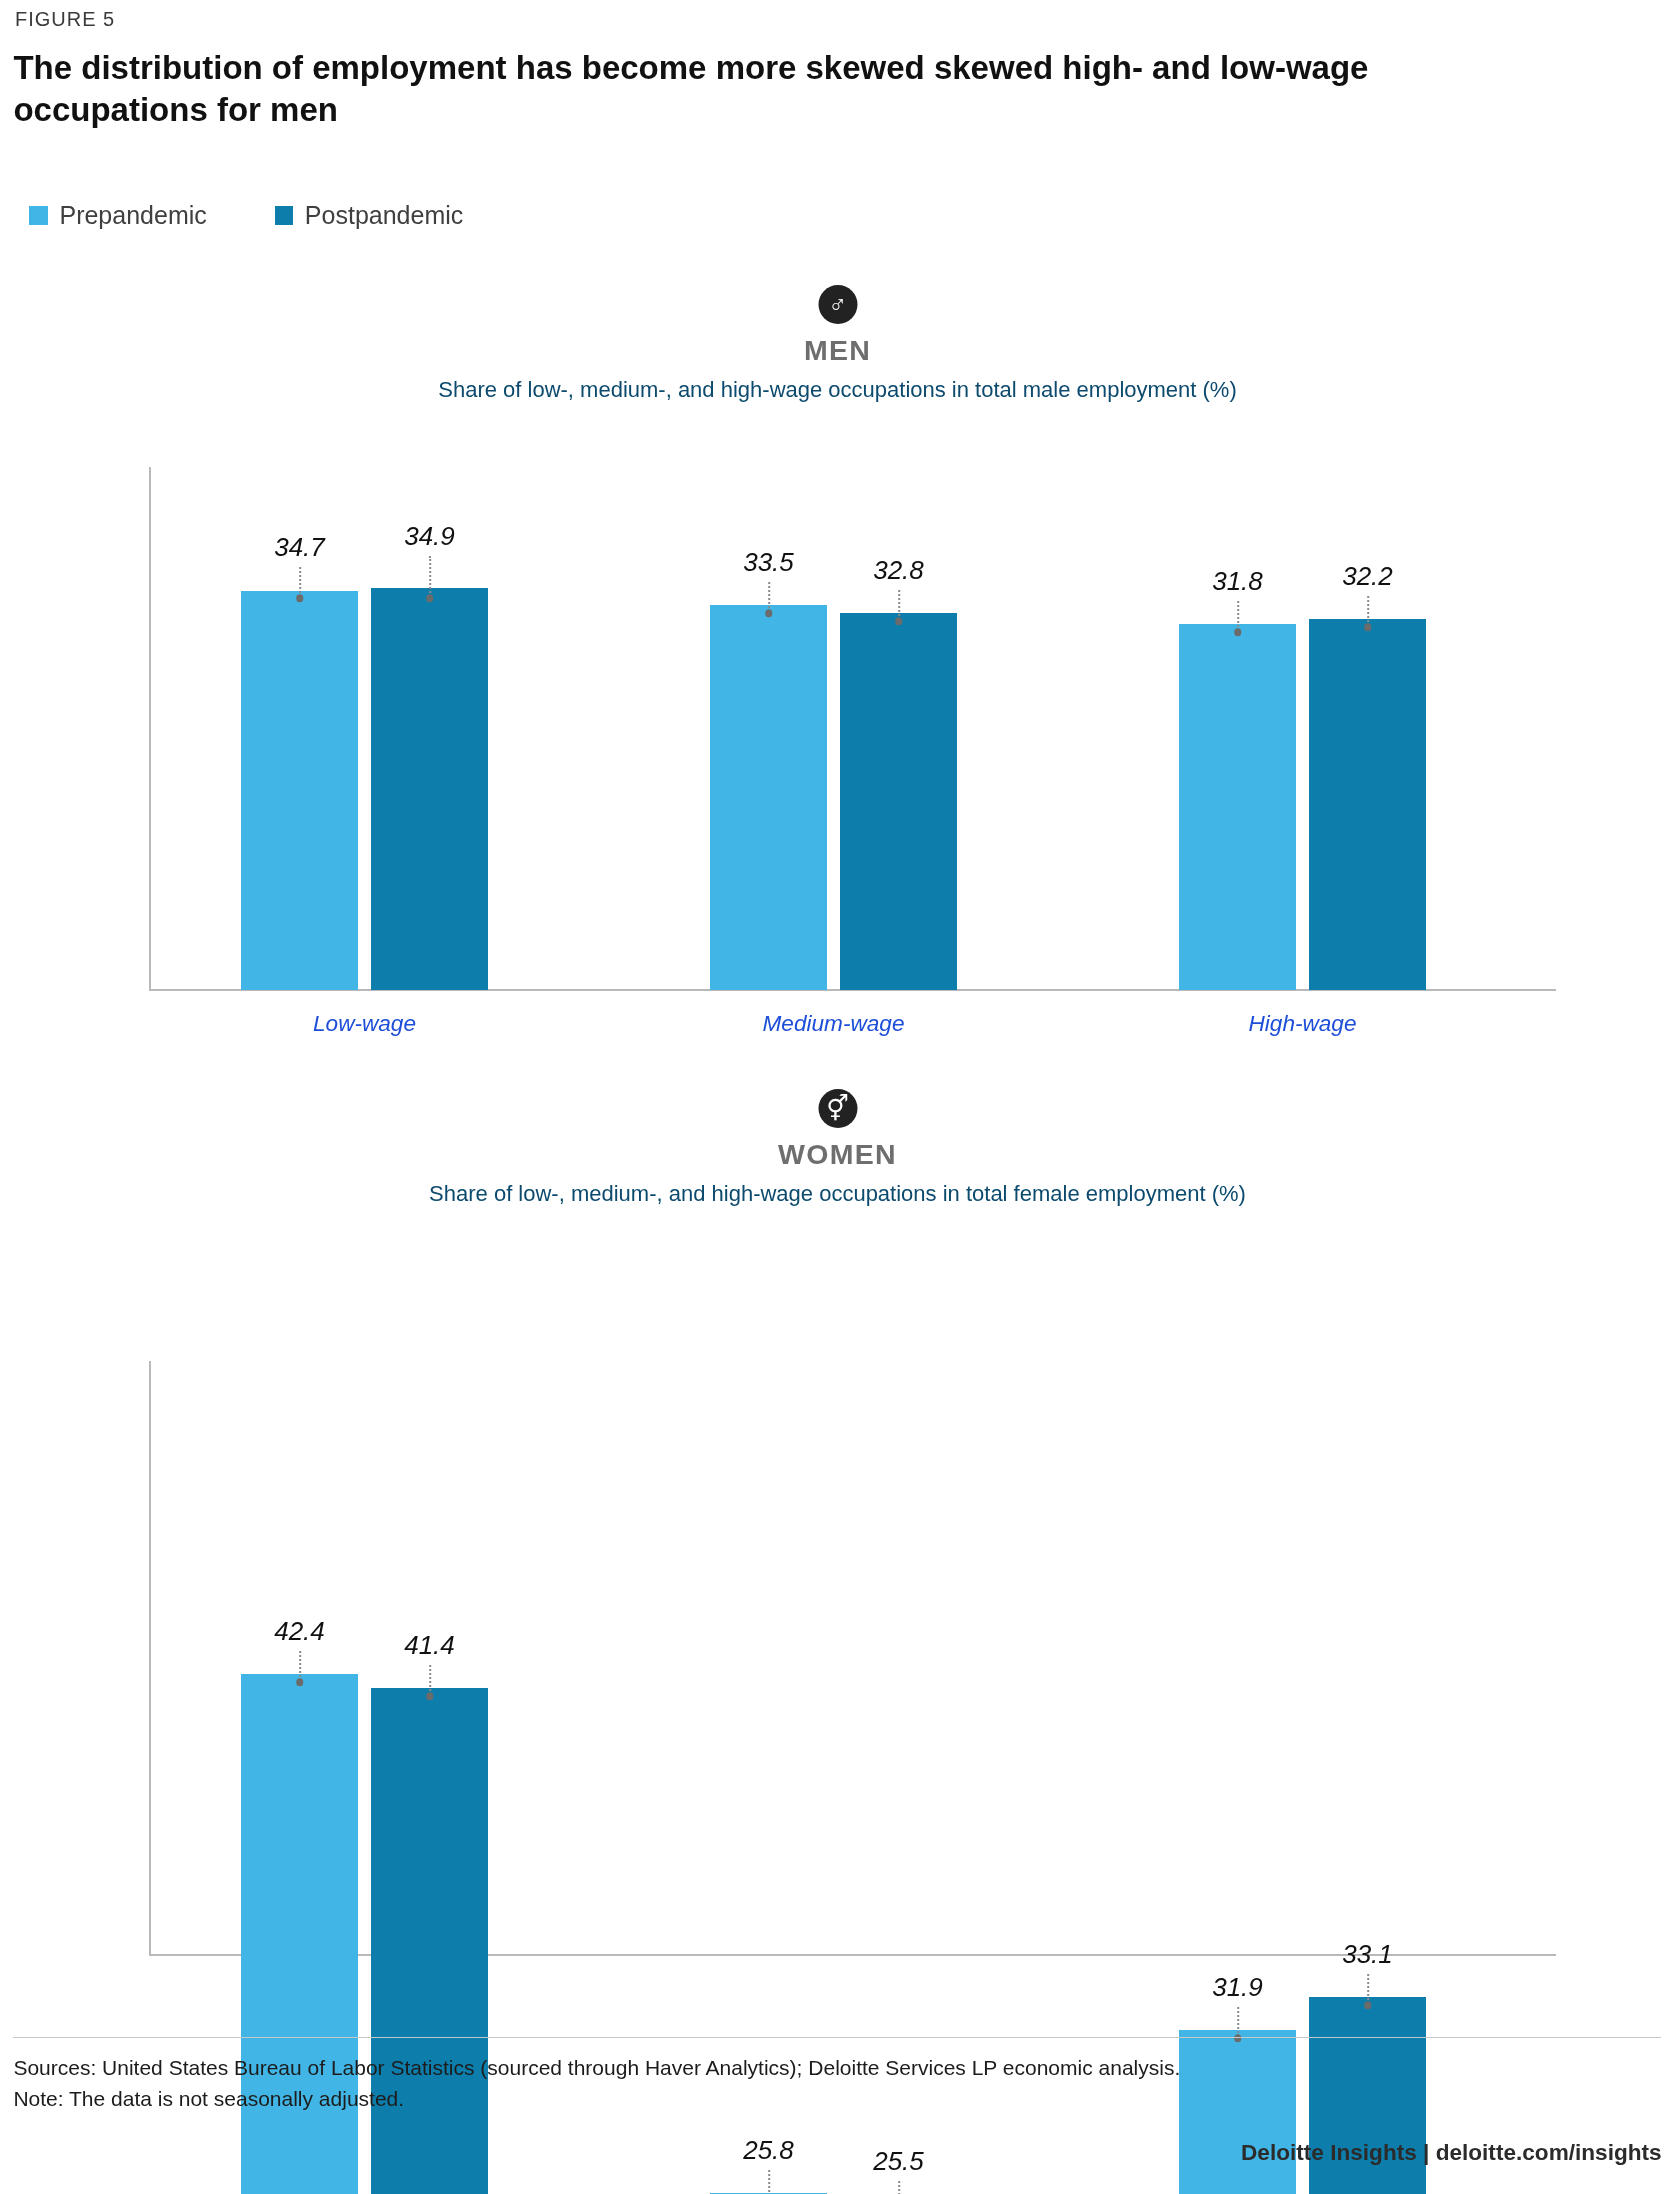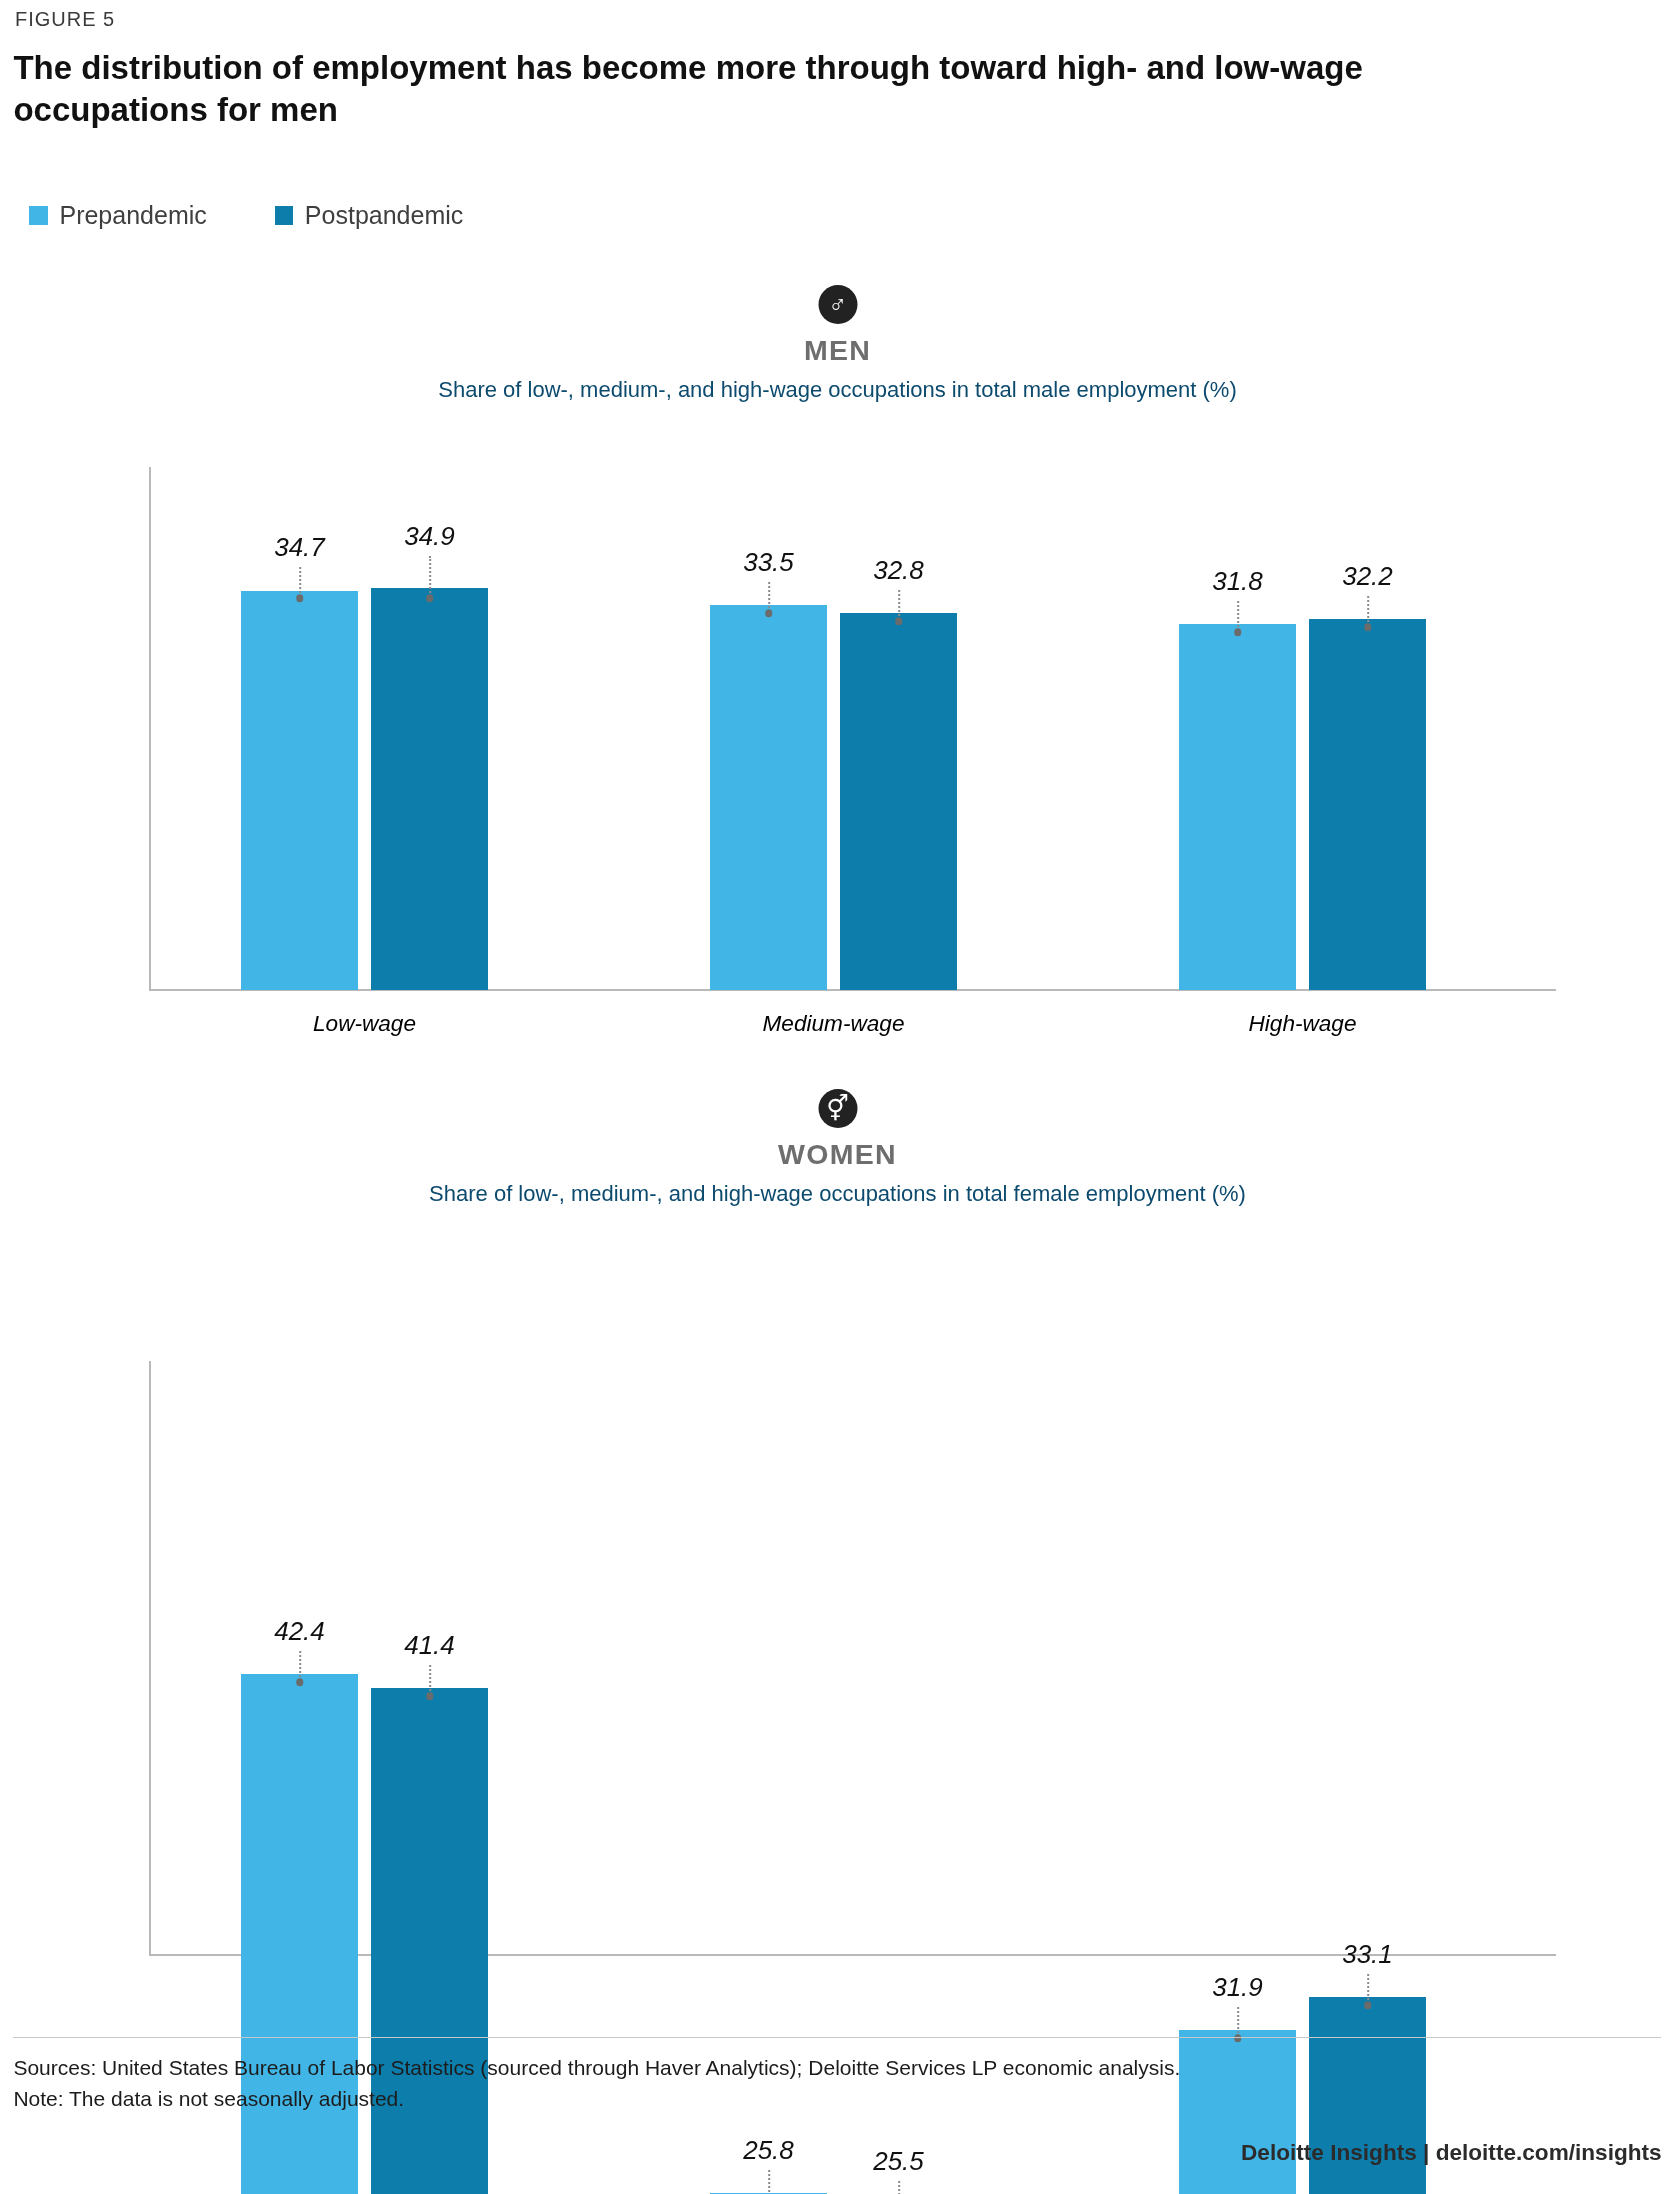--- a/index.html
+++ b/index.html
@@ -130,21 +130,21 @@
     position: absolute;
     bottom: 0;
   }
   .bar.pre  { background: #41b6e6; }
   .bar.post { background: #0d7dab; }
 
   .cat-label {
     position: absolute;
     text-align: center;
     font-size: 22.6px;
-    color: #000000;
+    color: #1d4ed8;
   }
 
   
   .callout {
     position: absolute;
     text-align: center;
   }
   .callout .val {
     font-size: 26px;
     color: #111111;
@@ -193,21 +193,21 @@
     font-weight: bold;
     color: #2b2b2b;
   }
 </style>
 </head>
 <body>
 
 <div class="page">
 
   <div class="fig-label">FIGURE 5</div>
-  <div class="title">The distribution of employment has become more through toward high- and low-wage occupations for men</div>
+  <div class="title">The distribution of employment has become more skewed skewed high- and low-wage occupations for men</div>
 
   <div class="legend">
     <div class="legend-item">
       <span class="legend-swatch" style="background:#41b6e6"></span>
       <span class="legend-text">Prepandemic</span>
     </div>
     <div class="legend-item">
       <span class="legend-swatch" style="background:#0d7dab"></span>
       <span class="legend-text">Postpandemic</span>
     </div>

